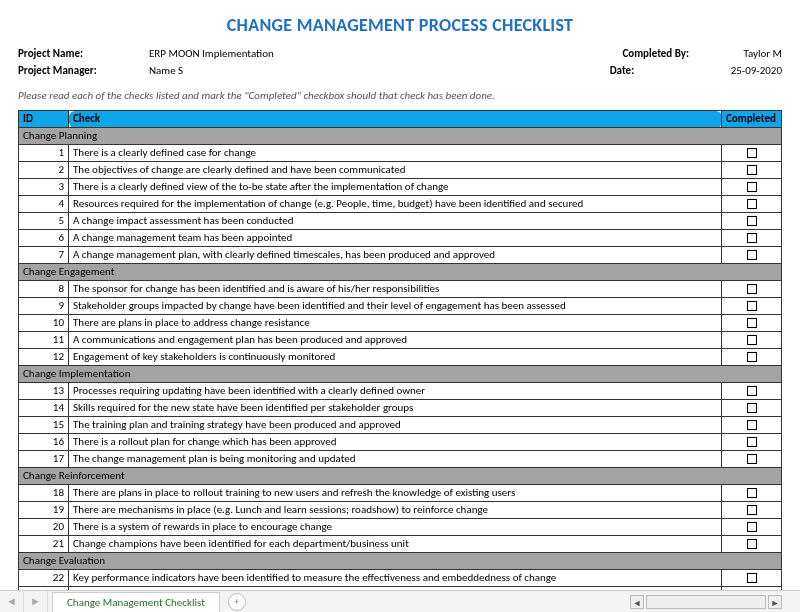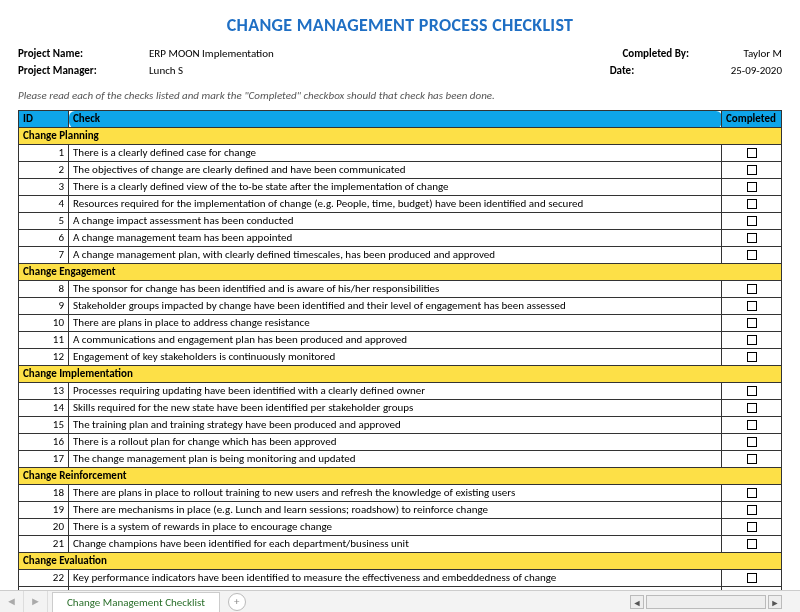--- a/index.html
+++ b/index.html
@@ -55,22 +55,22 @@
   }
   table.checklist th {
     background: #0ea5e9;
     font-weight: bold;
     text-align: left;
   }
   th.col-id, td.col-id { width: 50px; text-align: right; padding-right: 4px; }
   th.col-check, td.col-check { text-align: left; border-radius: 6px; }
   th.col-comp, td.col-comp { width: 60px; text-align: center; }
   tr.section td {
-    background: #fde047;
-    font-weight: bold;
+    background: #a3a3a3;
+    font-weight: normal;
   }
   td.col-comp .box {
     display: inline-block;
     width: 10px; height: 10px;
     border: 1px solid #000;
     background: #fff;
     vertical-align: middle;
   }
   .sheet-tabs {
     position: absolute;
@@ -129,21 +129,21 @@
       <span>ERP MOON Implementation</span>
     </div>
     <div class="meta-right">
       <span><span class="meta-label-r">Completed By:</span></span>
       <span>Taylor M</span>
     </div>
   </div>
   <div class="meta-row">
     <div class="meta-left">
       <span><span class="meta-label">Project Manager:</span></span>
-      <span>Lunch S</span>
+      <span>Name S</span>
     </div>
     <div class="meta-right">
       <span><span class="meta-label-r">Date:</span></span>
       <span>25-09-2020</span>
     </div>
   </div>
 
   <div class="instruction">Please read each of the checks listed and mark the "Completed" checkbox should that check has been done.</div>
 
   <table class="checklist">

